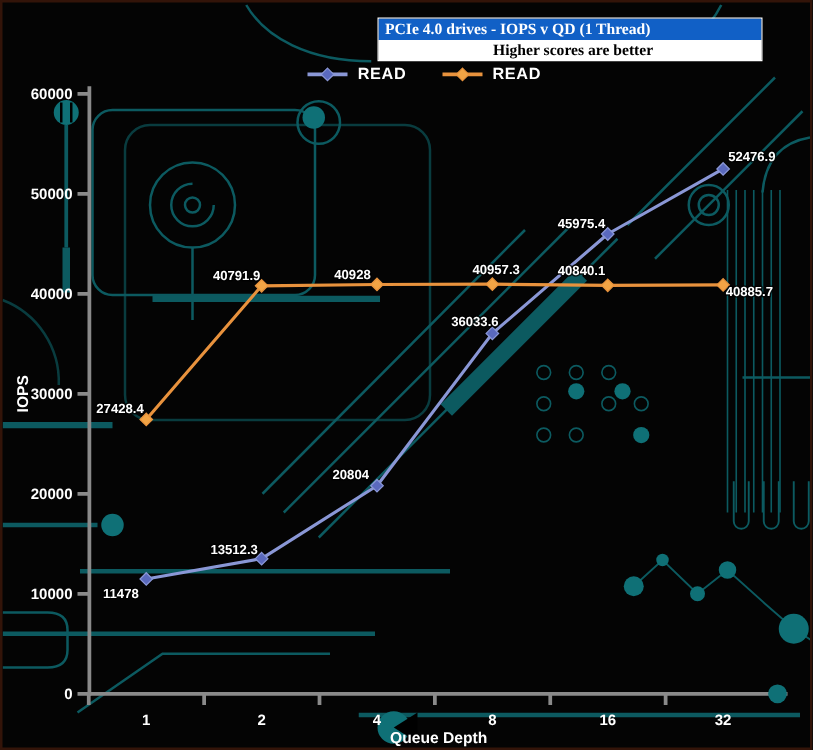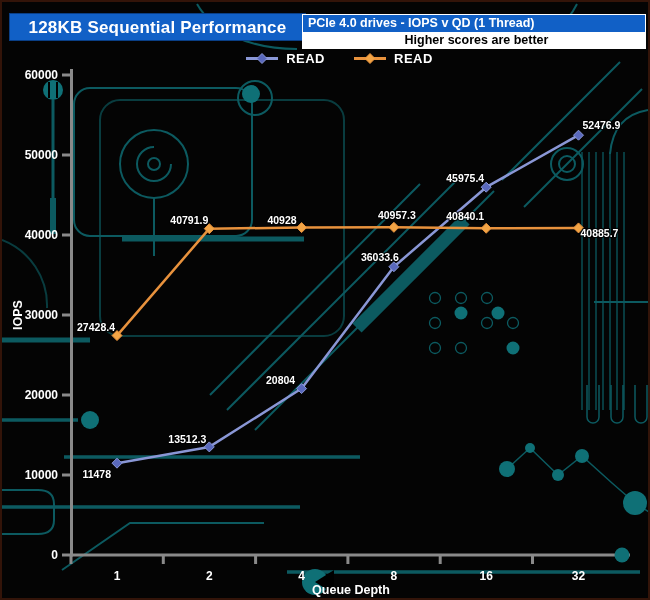--- a/index.html
+++ b/index.html
@@ -16,37 +16,37 @@
   .ccd{stroke:var(--circuit);opacity:.65;}
   .cf{fill:var(--circuit-bright);}
   
   .title-box{
     position:absolute;z-index:4;left:7px;top:11px;width:297px;height:28px;
     background:var(--title-bg);color:#fff;font-weight:bold;font-size:17px;
     line-height:28px;text-align:center;letter-spacing:.2px;
     border:1px solid #0a3f86;box-sizing:border-box;
   }
   .sub-stack{
-    position:absolute;z-index:4;left:300px;top:12px;width:344px;
-    border:1px solid #fff;box-sizing:border-box;
+    position:absolute;z-index:4;left:300px;top:12px;width:308px;
+    border:1px solid #fff;box-sizing:border-box;font-family:Liberation Serif, serif;
   }
   .sub-blue{
     background:var(--title-bg);color:#fff;font-weight:bold;font-size:12.5px;
     height:17px;line-height:17px;padding-left:5px;white-space:nowrap;overflow:hidden;
   }
   .sub-white{
     background:#fff;color:#000;font-weight:bold;font-size:12.5px;
     height:16px;line-height:16px;padding-left:5px;white-space:nowrap;overflow:hidden;text-align:center;
   }
   
   .legend{
     position:absolute;z-index:4;top:49px;left:0;right:0;
     display:flex;justify-content:center;gap:28px;transform:translateX(14px);
   }
-  .legend-item{display:flex;align-items:center;gap:7px;}
+  .legend-item{display:flex;align-items:flex-end;gap:7px;}
   .legend-label{color:#fff;font-weight:bold;font-size:13px;letter-spacing:.5px;}
   .swatch{width:34px;height:13px;display:block;}
   .sw-line{stroke-width:3;}
   
   .tick{fill:#fff;font-family:"Liberation Sans",sans-serif;font-size:12px;font-weight:bold;}
   .dlabel{
     fill:#fff;font-family:"Liberation Sans",sans-serif;font-size:10.5px;font-weight:bold;
     paint-order:stroke;stroke:rgba(0,0,0,.8);stroke-width:2.5px;stroke-linejoin:round;
   }
   .axis-title{fill:#fff;font-family:"Liberation Sans",sans-serif;font-size:12.5px;font-weight:bold;}
@@ -129,21 +129,20 @@
       <circle class="cf" cx="511" cy="346" r="6.5"></circle>
       <circle class="cf" cx="51" cy="88" r="10"></circle>
       <circle class="cf" cx="313" cy="580" r="13"></circle>
       <path d="M313,580 L332,568 L332,592 Z" fill="#000"></path>
       <path d="M47,80 V96 M55,80 V96" stroke="#000" stroke-width="2" fill="none"></path>
     </g>
     <path class="cc" d="M51,98 V196" fill="none" stroke-width="3"></path>
     <path class="cc" d="M51,196 V232" fill="none" stroke-width="6"></path>
   </svg>
 
-  <div class="title-box">128KB Sequential Performance</div>
   <div class="sub-stack">
     <div class="sub-blue">PCIe 4.0 drives - IOPS v QD (1 Thread)</div>
     <div class="sub-white">Higher scores are better</div>
   </div>
 
   <div class="legend">
     <div class="legend-item">
       <svg class="swatch" viewBox="0 0 34 13">
         <line class="sw-line" x1="1" y1="6.5" x2="33" y2="6.5" stroke="#8a97d6"></line>
         <path class="sw-diamond" d="M17,1.5 L22,6.5 L17,11.5 L12,6.5 Z" fill="#5a69bd" stroke="#8a97d6"></path>

